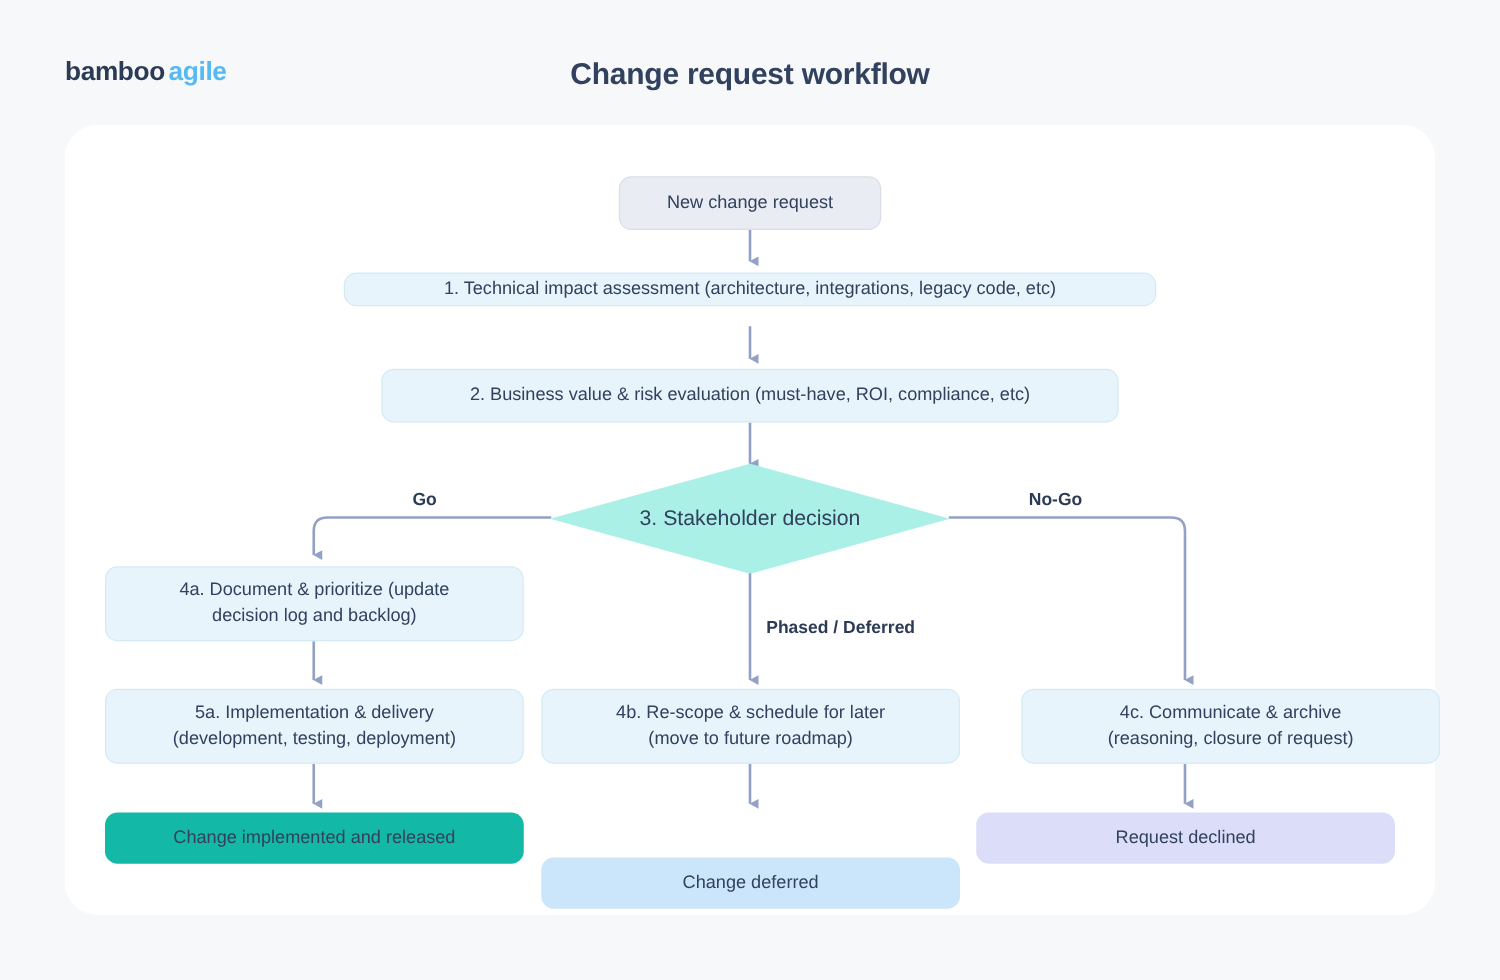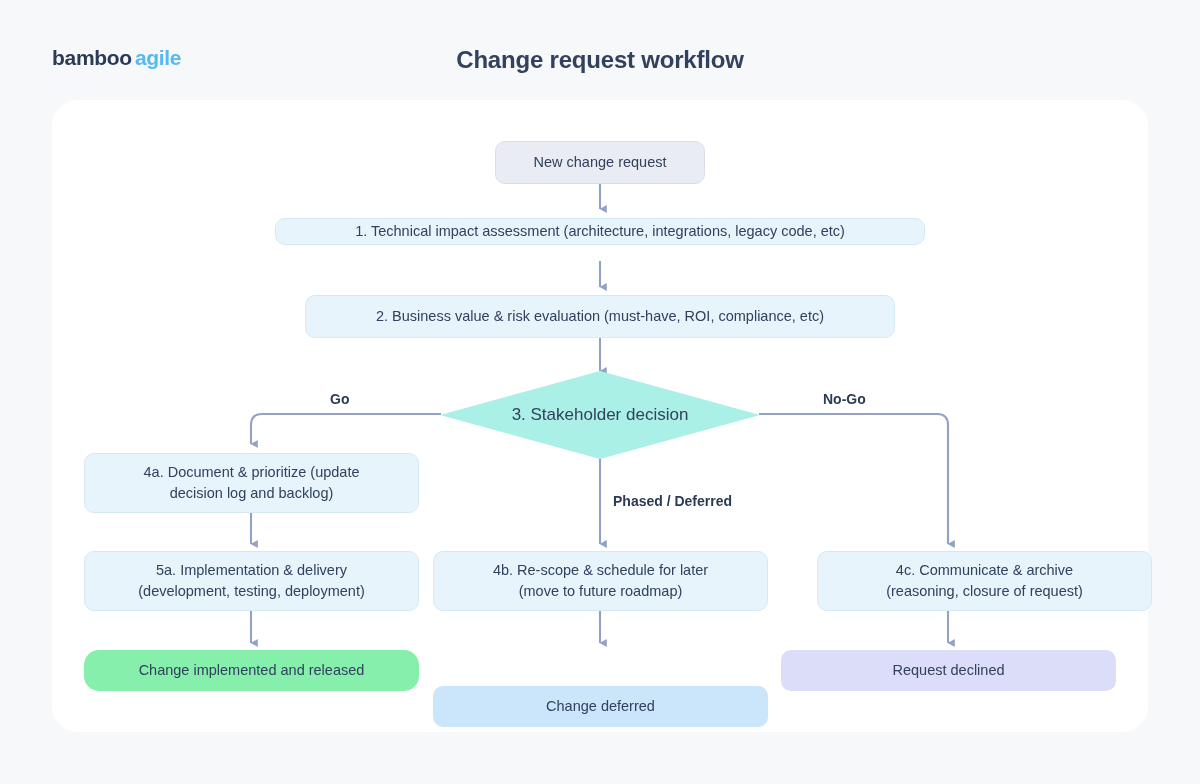--- a/index.html
+++ b/index.html
@@ -79,22 +79,21 @@
 
   .node-start {
     background: #e9ecf2;
     border: 1px solid #d9dee7;
   }
   .node-process {
     background: #e7f4fb;
     border: 1px solid #d5e9f5;
   }
   .node-result-green {
-    background: #86efac;
-    border-radius: 15px;
+    background: #14b8a6;
   }
   .node-result-blue {
     background: #cbe5fa;
     margin-top: 36px;
   }
   .node-result-purple {
     background: #dcddf8;
   }
 
   

